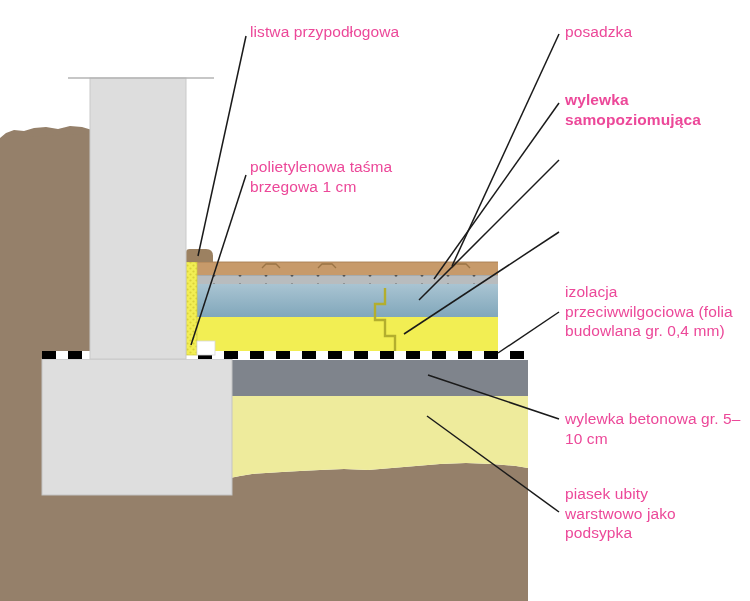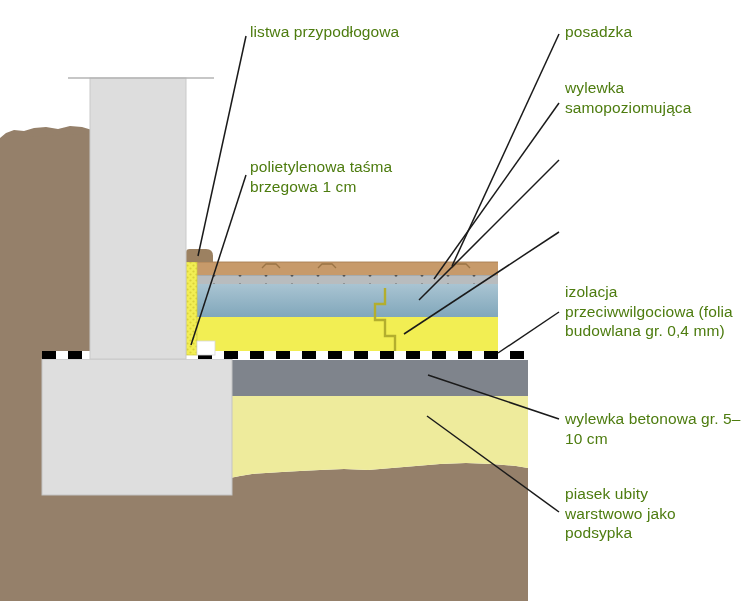--- a/index.html
+++ b/index.html
@@ -19,21 +19,21 @@
   }
   #artwork {
     position: absolute;
     left: 0;
     top: 0;
     width: 750px;
     height: 601px;
   }
   .lbl {
     position: absolute;
-    color: #4d7c0f;
+    color: #ec4899;
     font-size: 15.5px;
     line-height: 19.5px;
     letter-spacing: 0.1px;
     white-space: pre;
     font-family: "Liberation Sans", sans-serif;
   }
 </style>
 </head>
 <body>
 
@@ -144,21 +144,21 @@
       <line x1="559" y1="512" x2="427" y2="416"></line>
     </g>
   </svg>
 
   <div class="lbl" style="left:250px; top:22px;">listwa przypodłogowa</div>
 
   <div class="lbl" style="left:250px; top:157px; width:210px; white-space:normal;">polietylenowa taśma brzegowa 1 cm</div>
 
   <div class="lbl" style="left:565px; top:22px;">posadzka</div>
 
-  <div class="lbl" style="left:565px; top:78px; width:180px; white-space:normal;">wylewka samopoziomująca</div>
+  <div class="lbl" style="left:565px; top:90px; width:180px; white-space:normal;font-weight:bold;">wylewka samopoziomująca</div>
 
 
 
   <div class="lbl" style="left:565px; top:282px; width:175px; white-space:normal;">izolacja przeciwwilgociowa (folia budowlana gr. 0,4 mm)</div>
 
   <div class="lbl" style="left:565px; top:409px; width:180px; white-space:normal;">wylewka betonowa gr. 5–10 cm</div>
 
   <div class="lbl" style="left:565px; top:484px; width:160px; white-space:normal;">piasek ubity warstwowo jako podsypka</div>
 
 </div>

